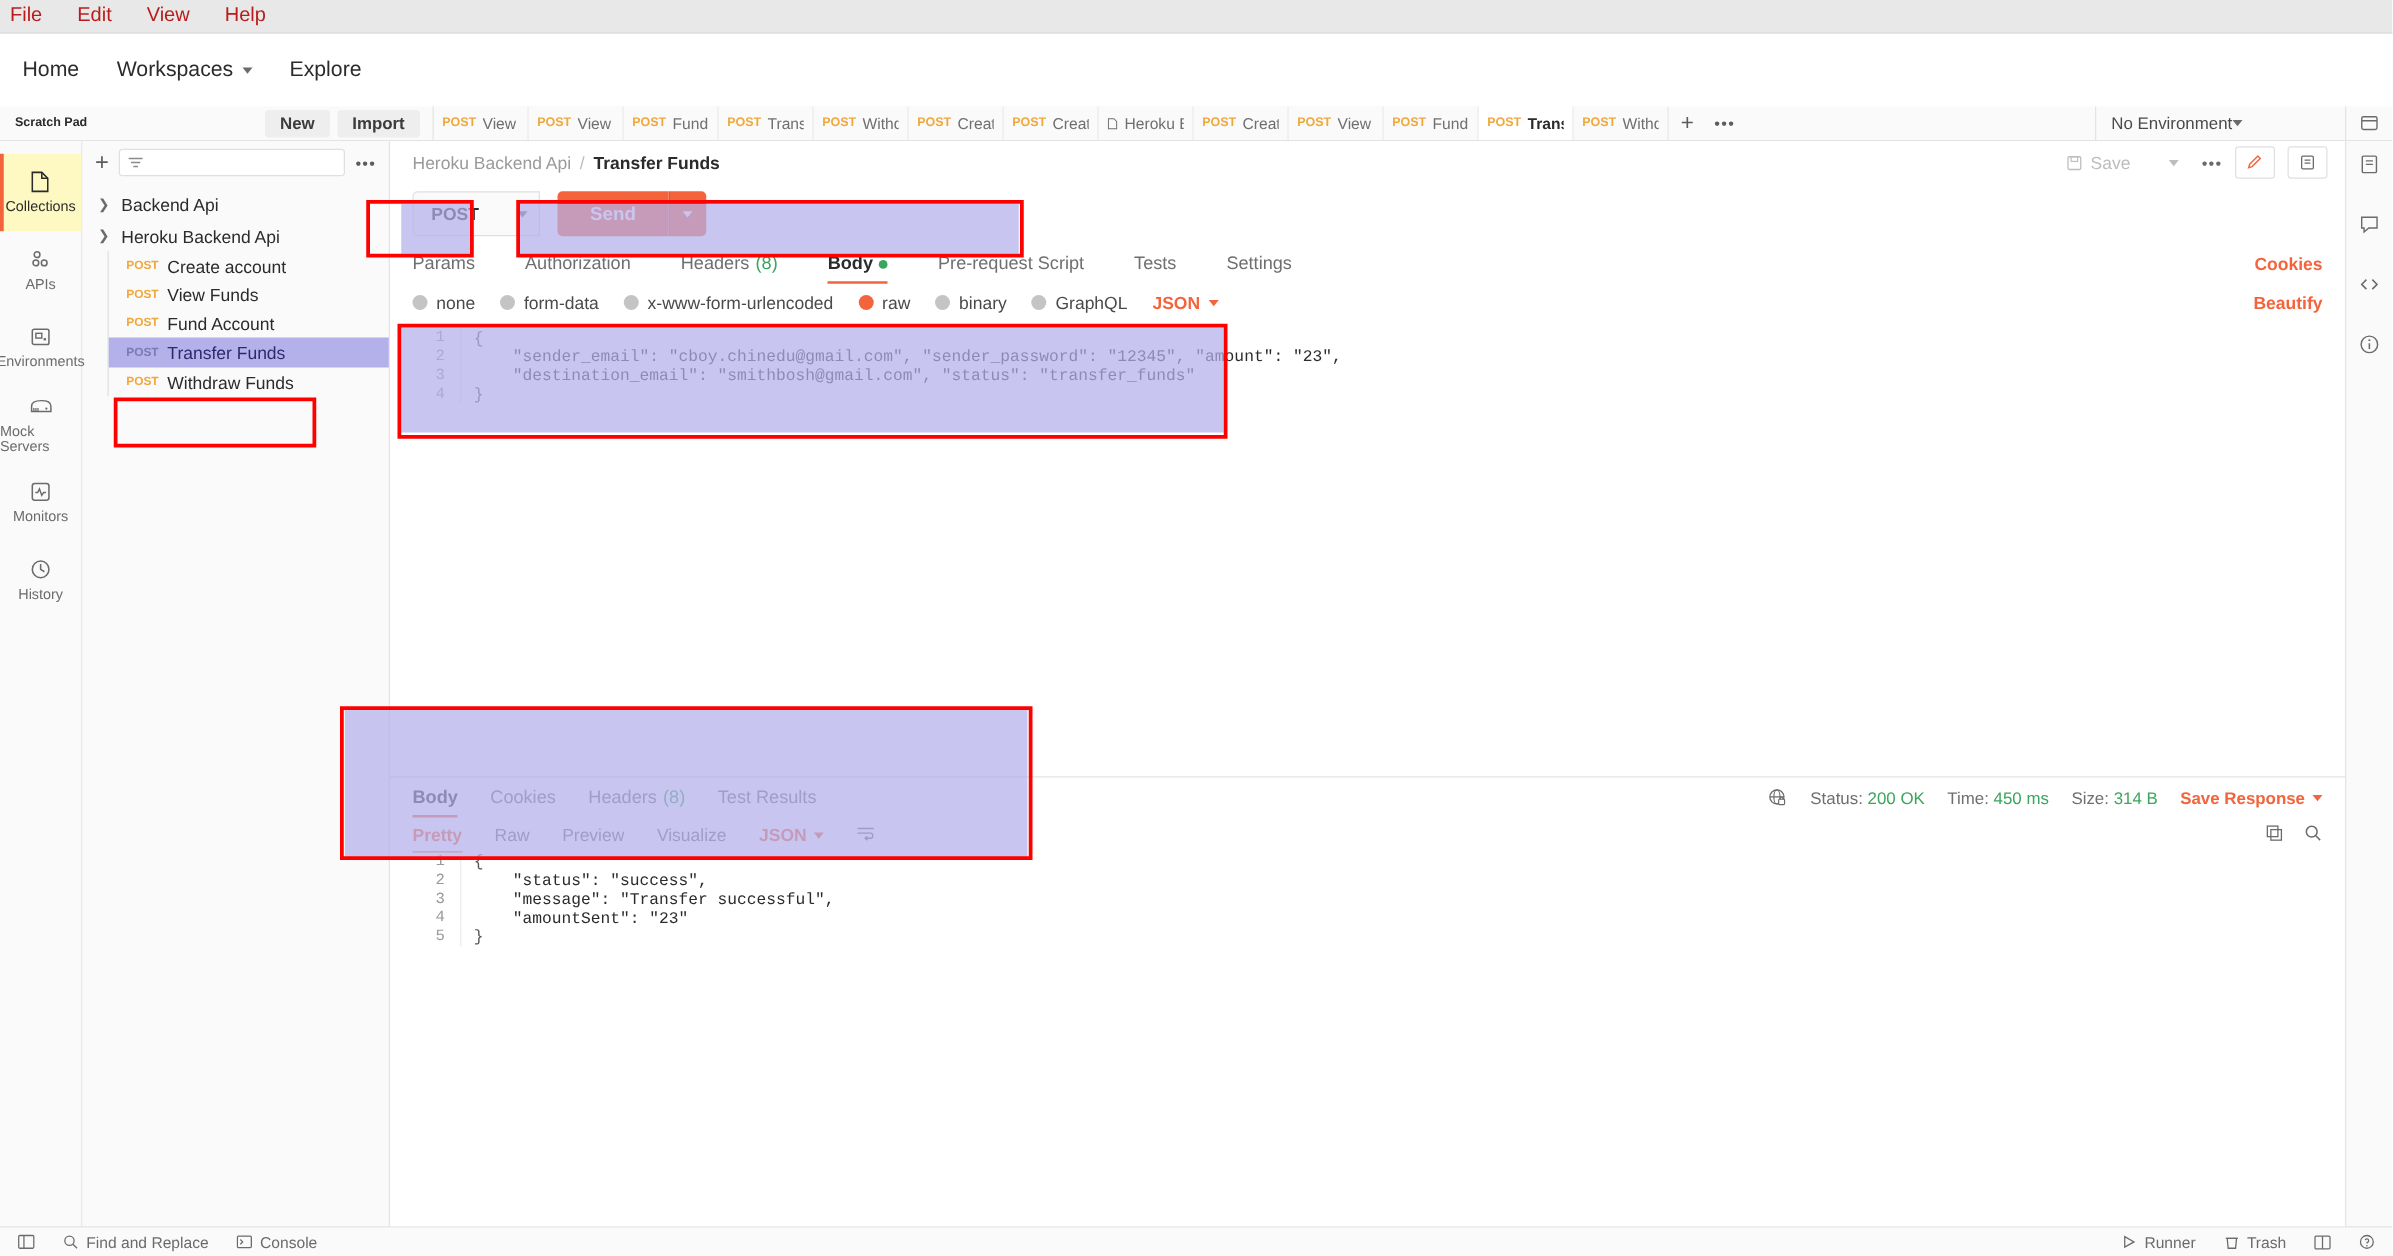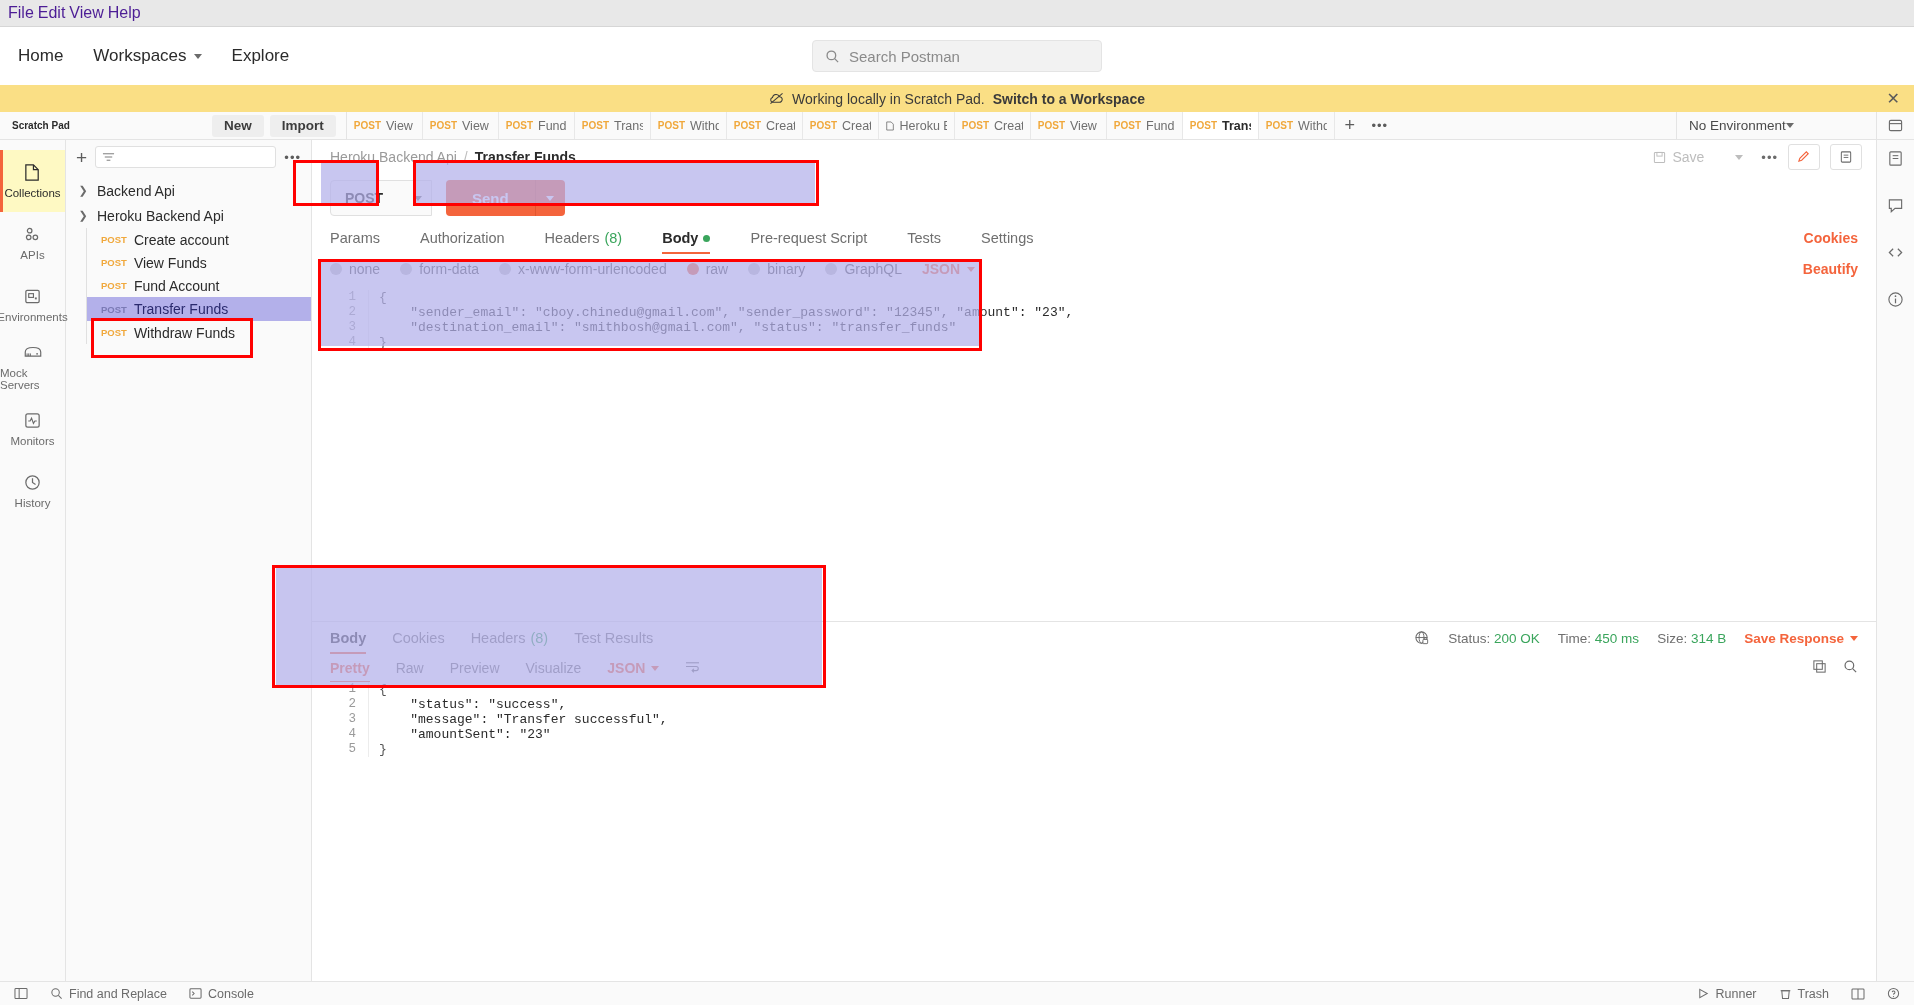--- a/index.html
+++ b/index.html
@@ -8,22 +8,22 @@
     font-family: "Liberation Sans", sans-serif;
     background: #ffffff;
     overflow: hidden;
     color: #2b2b2b;
   }
   .app { position: relative; width: 1914px; height: 1005px; display: flex; flex-direction: column; }
 
   
   .osbar {
     height: 27px; background: #e8e8e8; border-bottom: 1px solid #d6d6d6;
-    display: flex; align-items: center; padding-left: 8px; gap: 4px;
-    font-size: 16px; color: #4c1d95; flex: none;
+    display: flex; align-items: center; padding-left: 8px; gap: 28px;
+    font-size: 16px; color: #b91c1c; flex: none;
   }
   .osbar span { cursor: default; }
 
   
   .topnav {
     height: 58px; background: #ffffff; display: flex; align-items: center;
     padding: 0 18px; flex: none; position: relative;
   }
   .nav-left { display: flex; align-items: center; gap: 30px; font-size: 17px; color: #2b2b2b; }
   .nav-left .item { display: flex; align-items: center; gap: 7px; cursor: pointer; }
@@ -212,39 +212,23 @@
       </div>
       <div class="item">
         <span>Workspaces</span>
         <i class="chev"></i>
       </div>
       <div class="item">
         <span>Explore</span>
       </div>
     </div>
 
-    <div class="searchbox">
-      <svg width="15" height="15" viewBox="0 0 16 16">
-        <circle cx="6.8" cy="6.8" r="4.6" fill="none" stroke="#8a8a8a" stroke-width="1.4"></circle>
-        <line x1="10.3" y1="10.3" x2="14" y2="14" stroke="#8a8a8a" stroke-width="1.4"></line>
-      </svg>
-      <span>Search Postman</span>
-    </div>
 
   </div>
 
-  <div class="banner">
-    <svg width="15" height="13" viewBox="0 0 16 14">
-      <path d="M4 11h7a3 3 0 0 0 .3-6 4 4 0 0 0-7.6.9A2.6 2.6 0 0 0 4 11z" fill="none" stroke="#3a3a3a" stroke-width="1.1"></path>
-      <line x1="1.5" y1="12.5" x2="14.5" y2="1.5" stroke="#3a3a3a" stroke-width="1.1"></line>
-    </svg>
-    <span>Working locally in Scratch Pad.</span>
-    <b>Switch to a Workspace</b>
-    <span class="banner-close">✕</span>
-  </div>
 
   <div class="wsrow">
     <div class="ws-title">Scratch Pad</div>
     <div class="ws-btns">
       <div class="ws-btn">New</div>
       <div class="ws-btn">Import</div>
     </div>
     <div class="tabstrip">
       <div class="rtab">
         <span class="m">POST</span>

